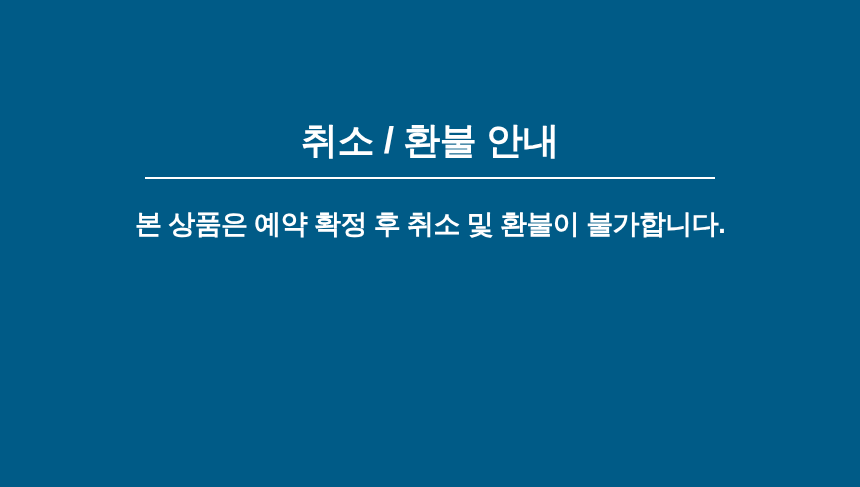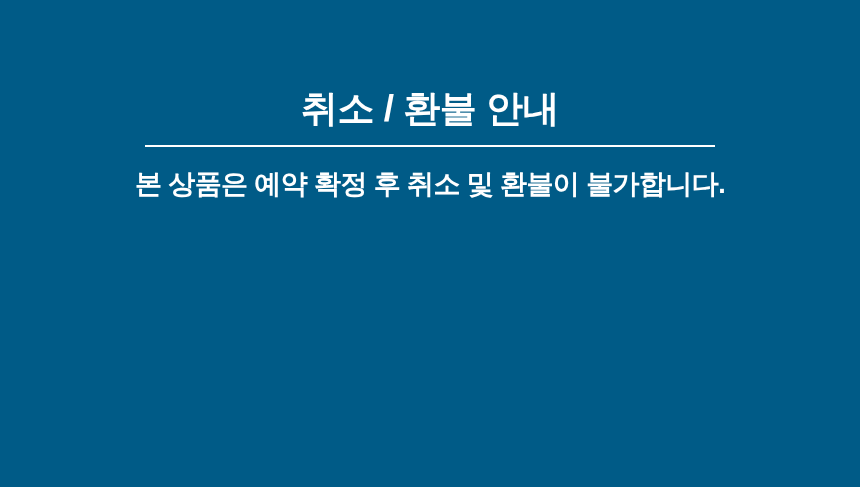--- a/index.html
+++ b/index.html
@@ -22,21 +22,21 @@
     height: 487px;
     background-color: #005b87;
     display: block;
   }
 
   .notice-content {
     position: absolute;
     left: 0;
     top: 0;
     width: 100%;
-    padding-top: 86px;
+    padding-top: 118px;
     display: flex;
     flex-direction: column;
     align-items: center;
   }
 
   .notice-title {
     margin: 0;
     color: #ffffff;
     font-family: "Liberation Sans", "DejaVu Sans", sans-serif;
     font-size: 37px;
@@ -51,21 +51,21 @@
     width: 570px;
     height: 2px;
     background-color: #ffffff;
     border: 0;
     margin: 13px 0 0 0;
     padding: 0;
     flex: none;
   }
 
   .notice-body {
-    margin: 0;
+    margin: 8px;
     padding-top: 19px;
     color: #ffffff;
     font-family: "Liberation Sans", "DejaVu Sans", sans-serif;
     font-size: 27px;
     font-weight: 700;
     line-height: 36px;
     letter-spacing: -0.6px;
     text-align: center;
     white-space: nowrap;
   }

